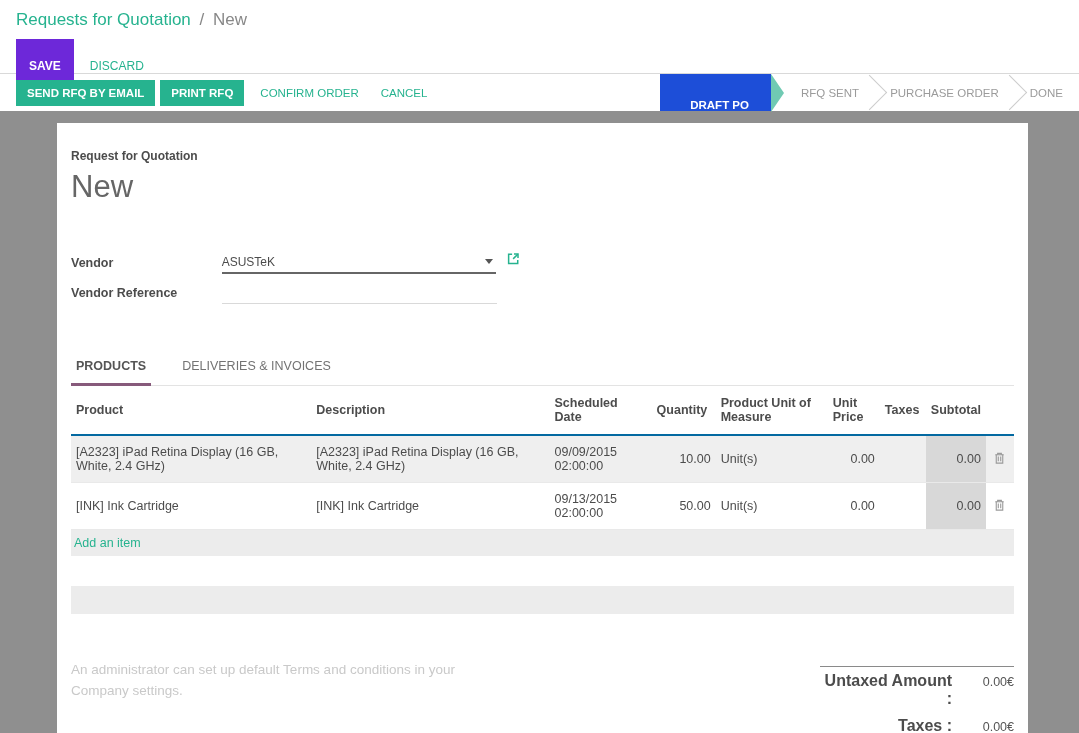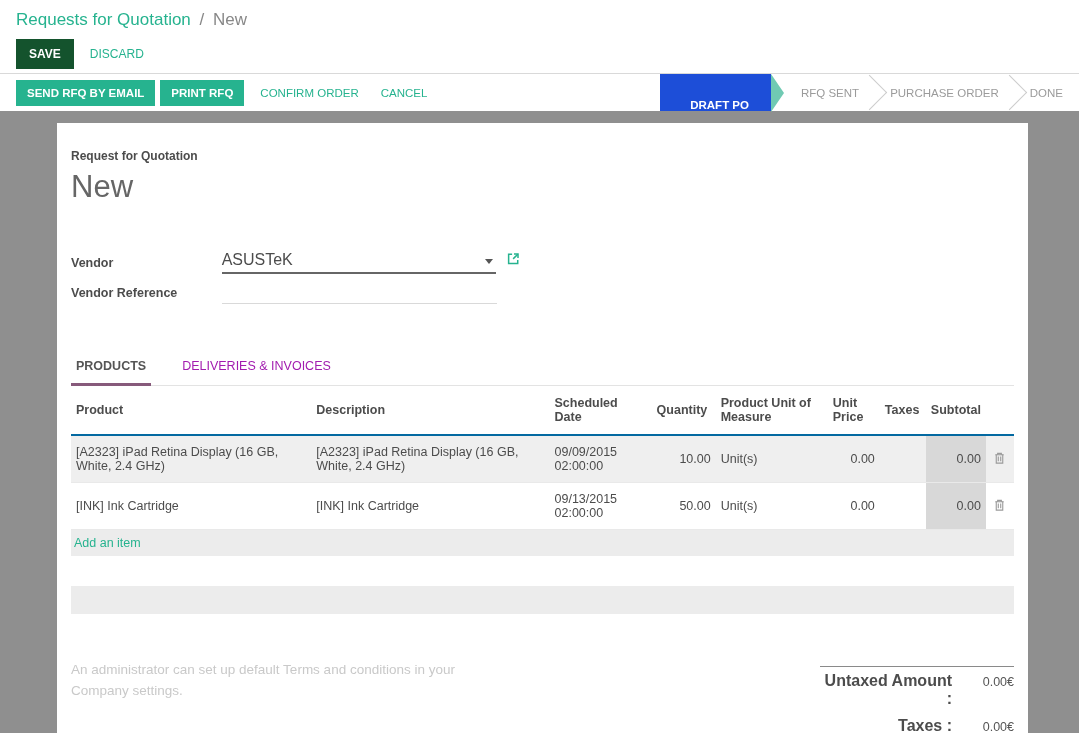--- a/index.html
+++ b/index.html
@@ -12,23 +12,23 @@
   }
 
   
   .topbar { background: #fff; padding: 10px 16px 0 16px; height: 73px; }
   .breadcrumb { font-size: 17px; }
   .breadcrumb .bc-link { color: #26b38f; cursor: pointer; }
   .breadcrumb .bc-sep { color: #888; padding: 0 4px; }
   .breadcrumb .bc-current { color: #888; }
   .header-actions { margin-top: 9px; display: flex; align-items: center; }
   .btn-save {
-    background: #14532d; color: #fff; border: none;
+    background: #6d28d9; color: #fff; border: none;
     font-family: inherit; font-size: 12px; font-weight: bold;
-    padding: 8px 13px; cursor: pointer;
+    padding: 20px 13px; cursor: pointer;
   }
   .btn-discard {
     background: none; border: none; color: #26b38f;
     font-family: inherit; font-size: 12px; margin-left: 16px; cursor: pointer;
   }
 
   
   .toolbar {
     height: 38px; background: #fff; border-top: 1px solid #d9d9d9;
     display: flex; justify-content: space-between; align-items: stretch;
@@ -75,38 +75,38 @@
   .sheet-label { font-size: 12px; font-weight: bold; color: #4c4c4c; }
   .sheet-title { font-size: 31px; color: #666; margin-top: 6px; font-weight: normal; }
 
   
   .field-group { display: flex; margin-top: 46px; }
   .col-left { width: 450px; }
   .col-right { width: 424px; margin-left: 21px; }
   .field-row { display: flex; align-items: flex-end; margin-bottom: 7px; }
   .field-label { width: 151px; font-size: 12.5px; font-weight: bold; color: #4c4c4c; padding-bottom: 4px; }
   .field-control {
-    position: relative; height: 23px; font-size: 16px; color: #4c4c4c;
+    position: relative; height: 23px; font-size: 12px; color: #4c4c4c;
     display: flex; align-items: flex-end; padding-bottom: 3px;
   }
   .control-m2o { width: 275px; border-bottom: 2px solid #666; cursor: text; }
   .control-date { width: 273px; border-bottom: 2px solid #666; cursor: text; }
   .control-empty { width: 275px; border-bottom: 1px solid #d9d9d9; cursor: text; }
   .caret {
     position: absolute; right: 3px; bottom: 8px; width: 0; height: 0;
     border-left: 4px solid transparent; border-right: 4px solid transparent;
     border-top: 5px solid #555; cursor: pointer;
   }
   .ext-link { margin: 0 0 4px 10px; cursor: pointer; display: inline-block; }
 
   
   .tabs { display: flex; margin-top: 48px; border-bottom: 1px solid #e3e3e3; }
   .tab { font-size: 12.5px; padding: 0 5px 10px 5px; cursor: pointer; }
   .tab.active { color: #555; font-weight: bold; border-bottom: 3px solid #875a7b; margin-bottom: -1px; }
-  .tab.inactive { color: #a21caf; margin-left: 26px; }
+  .tab.inactive { color: #737373; margin-left: 26px; }
 
   
   table.lines { width: 100%; border-collapse: collapse; table-layout: fixed; }
   table.lines th {
     font-size: 12.5px; font-weight: bold; color: #4c4c4c; text-align: left;
     padding: 10px 5px; vertical-align: middle; border-bottom: 2px solid #0369a1;
   }
   table.lines td {
     font-size: 12.5px; color: #4c4c4c; padding: 9px 5px; vertical-align: middle;
     border-bottom: 1px solid #e9e9e9;

